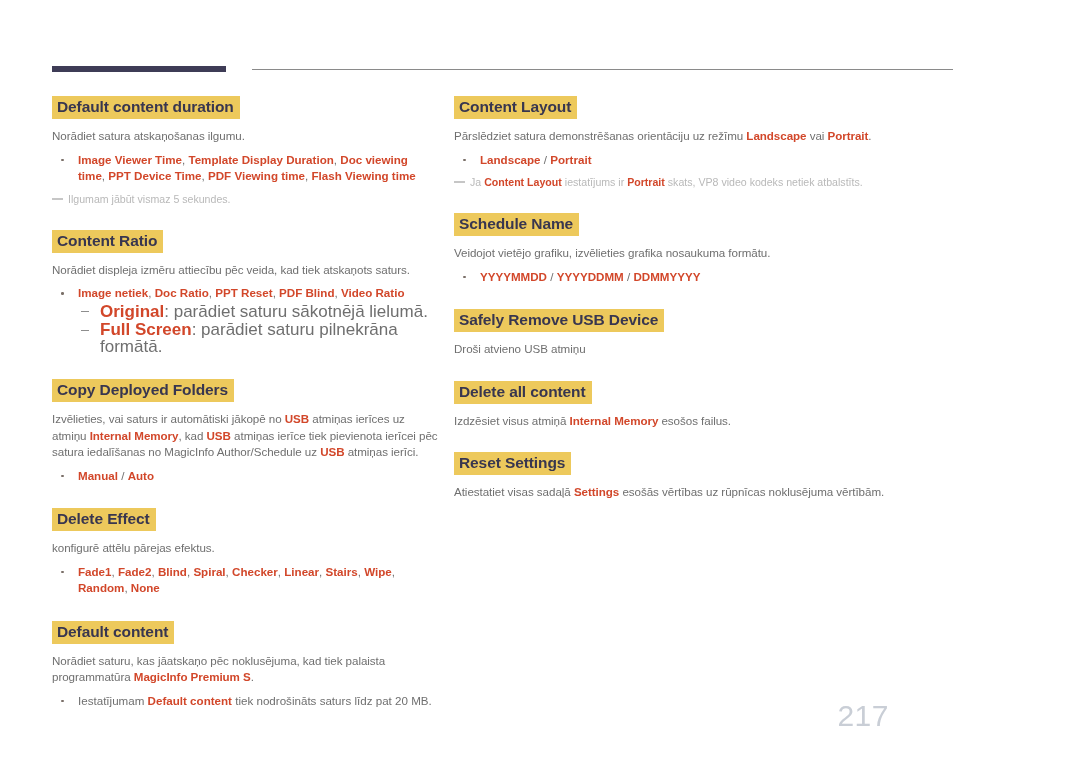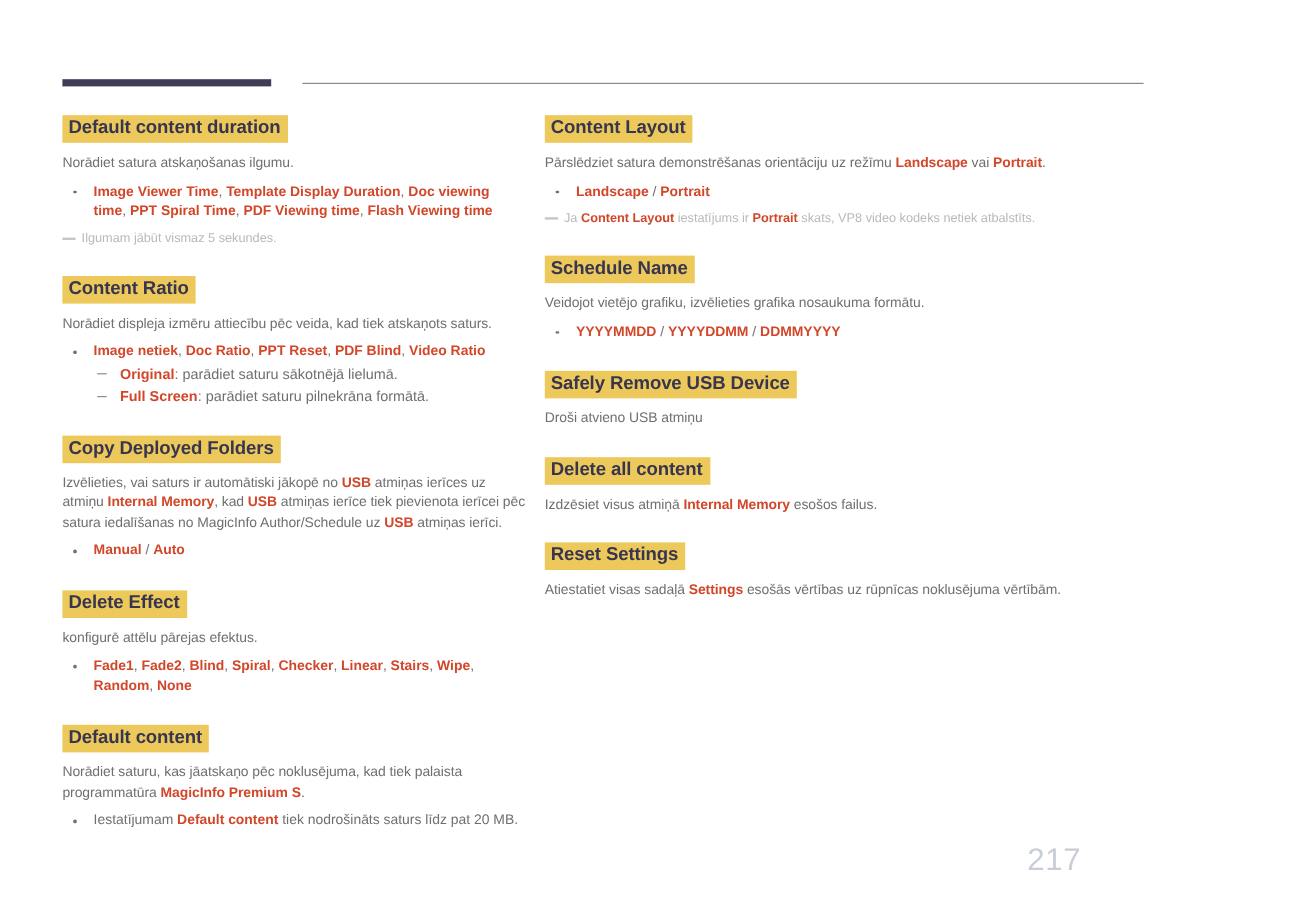--- a/index.html
+++ b/index.html
@@ -115,21 +115,21 @@
   }
   ul.sub {
     list-style: none;
     margin: 2px 0 0 0;
     padding: 0;
   }
   ul.sub > li {
     position: relative;
     padding-left: 22px;
     margin: 0 0 2px 0;
-    font-size: 12px;
+    font-size: 17px;
     line-height: 16.5px;
     color: #6f6f6f;
   }
   ul.sub > li > .dash {
     position: absolute;
     left: 3px;
     top: 7.5px;
     width: 8px;
     height: 1.4px;
     background: #8e8e8e;
@@ -154,41 +154,41 @@
   }
   .note .accent {
     color: #d2472a;
     font-weight: bold;
   }
   .gap-md { height: 21px; }
 
   
   .page-number {
     position: absolute;
-    right: 52px;
+    right: 64px;
     bottom: 33px;
-    font-size: 26px;
+    font-size: 30px;
     line-height: 28px;
     color: #c9ced6;
     letter-spacing: 0.5px;
   }
 </style>
 </head>
 <body>
 
 <div class="page">
 
   <div class="header-rules">
     <div class="rule-thick"></div>
     <div class="rule-thin"></div>
   </div>
 
   <div class="col col-left">
       <div class="section"><h2 class="sec-title">Default content duration</h2><p class="body">Norādiet satura atskaņošanas ilgumu.</p><ul class="bullets">
-          <li><span class="dot"></span><span><span class="accent">Image Viewer Time</span>, <span class="accent">Template Display Duration</span>, <span class="accent">Doc viewing time</span>, <span class="accent">PPT Spiral Time</span>, <span class="accent">PDF Viewing time</span>, <span class="accent">Flash Viewing time</span></span></li>
+          <li><span class="dot"></span><span><span class="accent">Image Viewer Time</span>, <span class="accent">Template Display Duration</span>, <span class="accent">Doc viewing time</span>, <span class="accent">PPT Device Time</span>, <span class="accent">PDF Viewing time</span>, <span class="accent">Flash Viewing time</span></span></li>
         </ul><div class="note"><span class="note-dash"></span><span>Ilgumam jābūt vismaz 5 sekundes.</span></div></div>
       <div class="gap-md"></div>
       <div class="section"><h2 class="sec-title">Content Ratio</h2><p class="body">Norādiet displeja izmēru attiecību pēc veida, kad tiek atskaņots saturs.</p><ul class="bullets">
           <li><span class="dot"></span><span><span class="accent">Image netiek</span>, <span class="accent">Doc Ratio</span>, <span class="accent">PPT Reset</span>, <span class="accent">PDF Blind</span>, <span class="accent">Video Ratio</span></span><ul class="sub">
               <li><span class="dash"></span><span><span class="accent">Original</span>: parādiet saturu sākotnējā lielumā.</span></li>
               <li><span class="dash"></span><span><span class="accent">Full Screen</span>: parādiet saturu pilnekrāna formātā.</span></li>
             </ul></li>
         </ul></div>
       <div class="gap-md"></div>
       <div class="section"><h2 class="sec-title">Copy Deployed Folders</h2><p class="body">Izvēlieties, vai saturs ir automātiski jākopē no <span class="accent">USB</span> atmiņas ierīces uz atmiņu <span class="accent">Internal Memory</span>, kad <span class="accent">USB</span> atmiņas ierīce tiek pievienota ierīcei pēc satura iedalīšanas no MagicInfo Author/Schedule uz <span class="accent">USB</span> atmiņas ierīci.</p><ul class="bullets">

